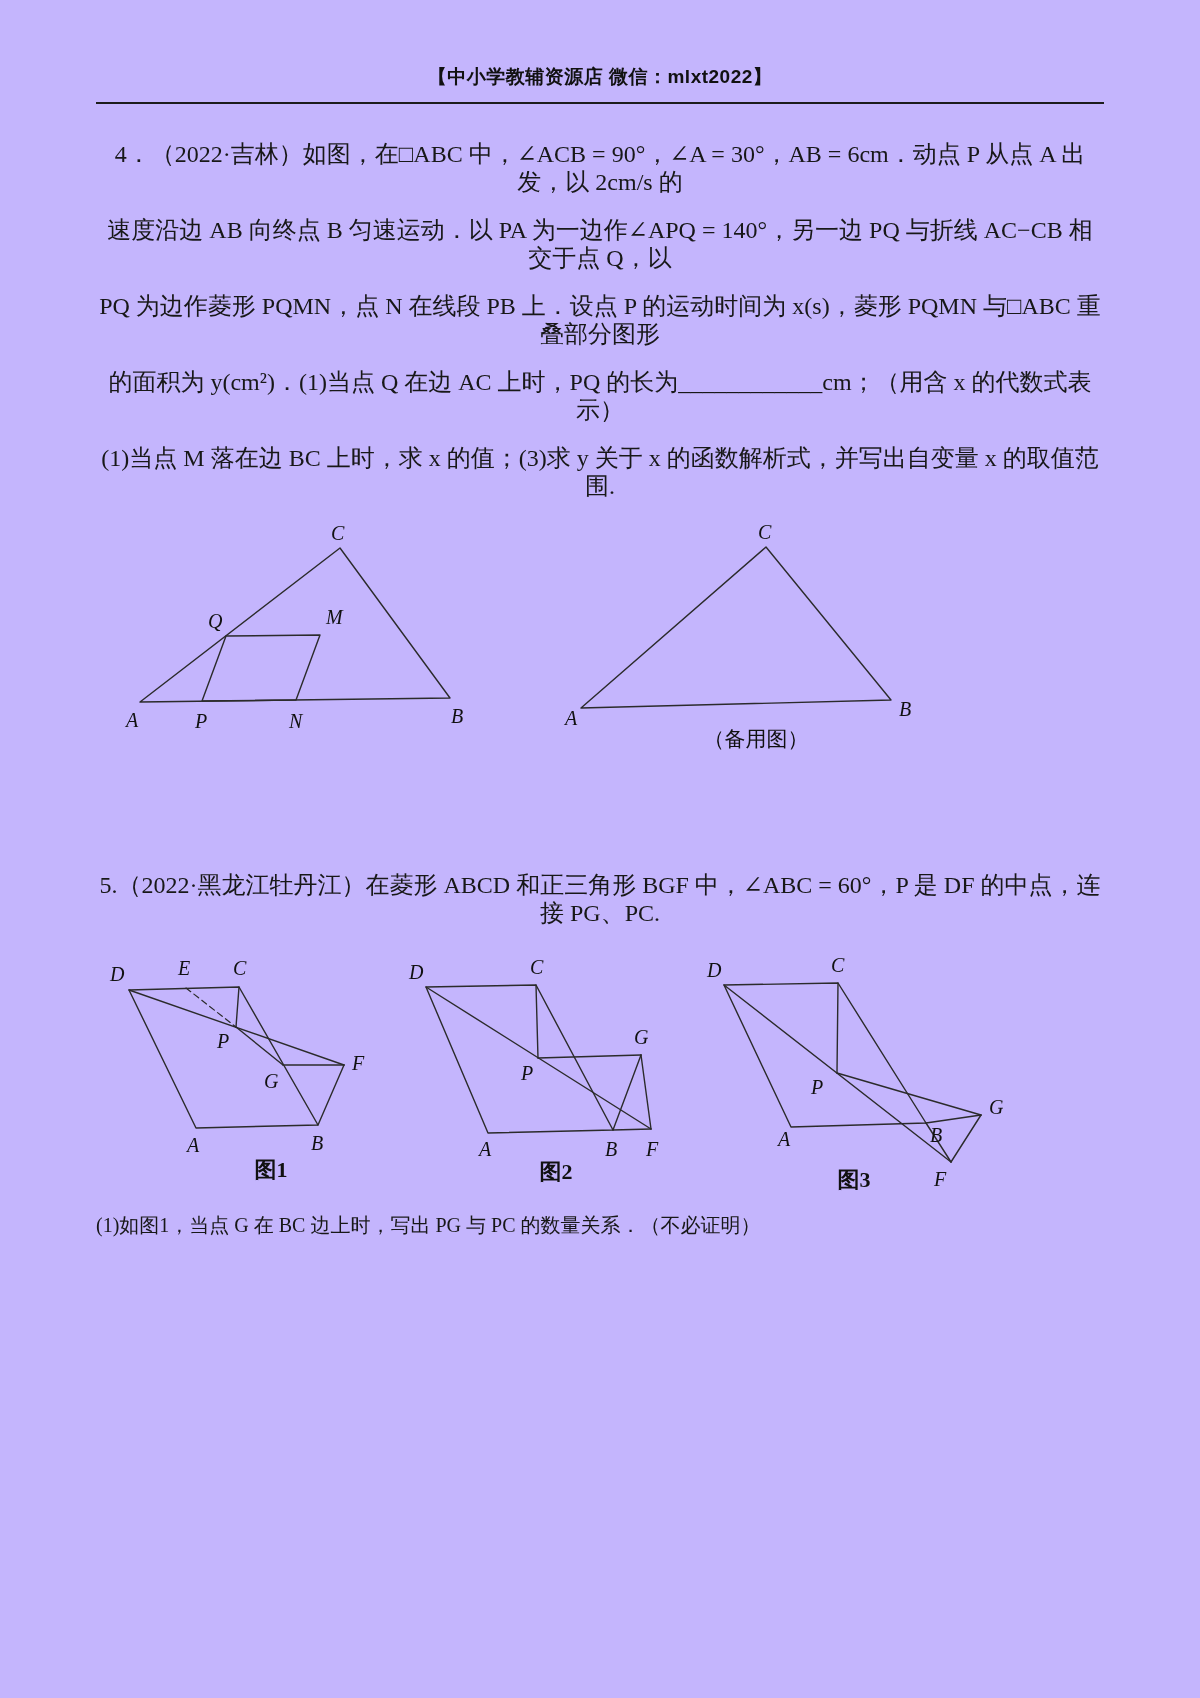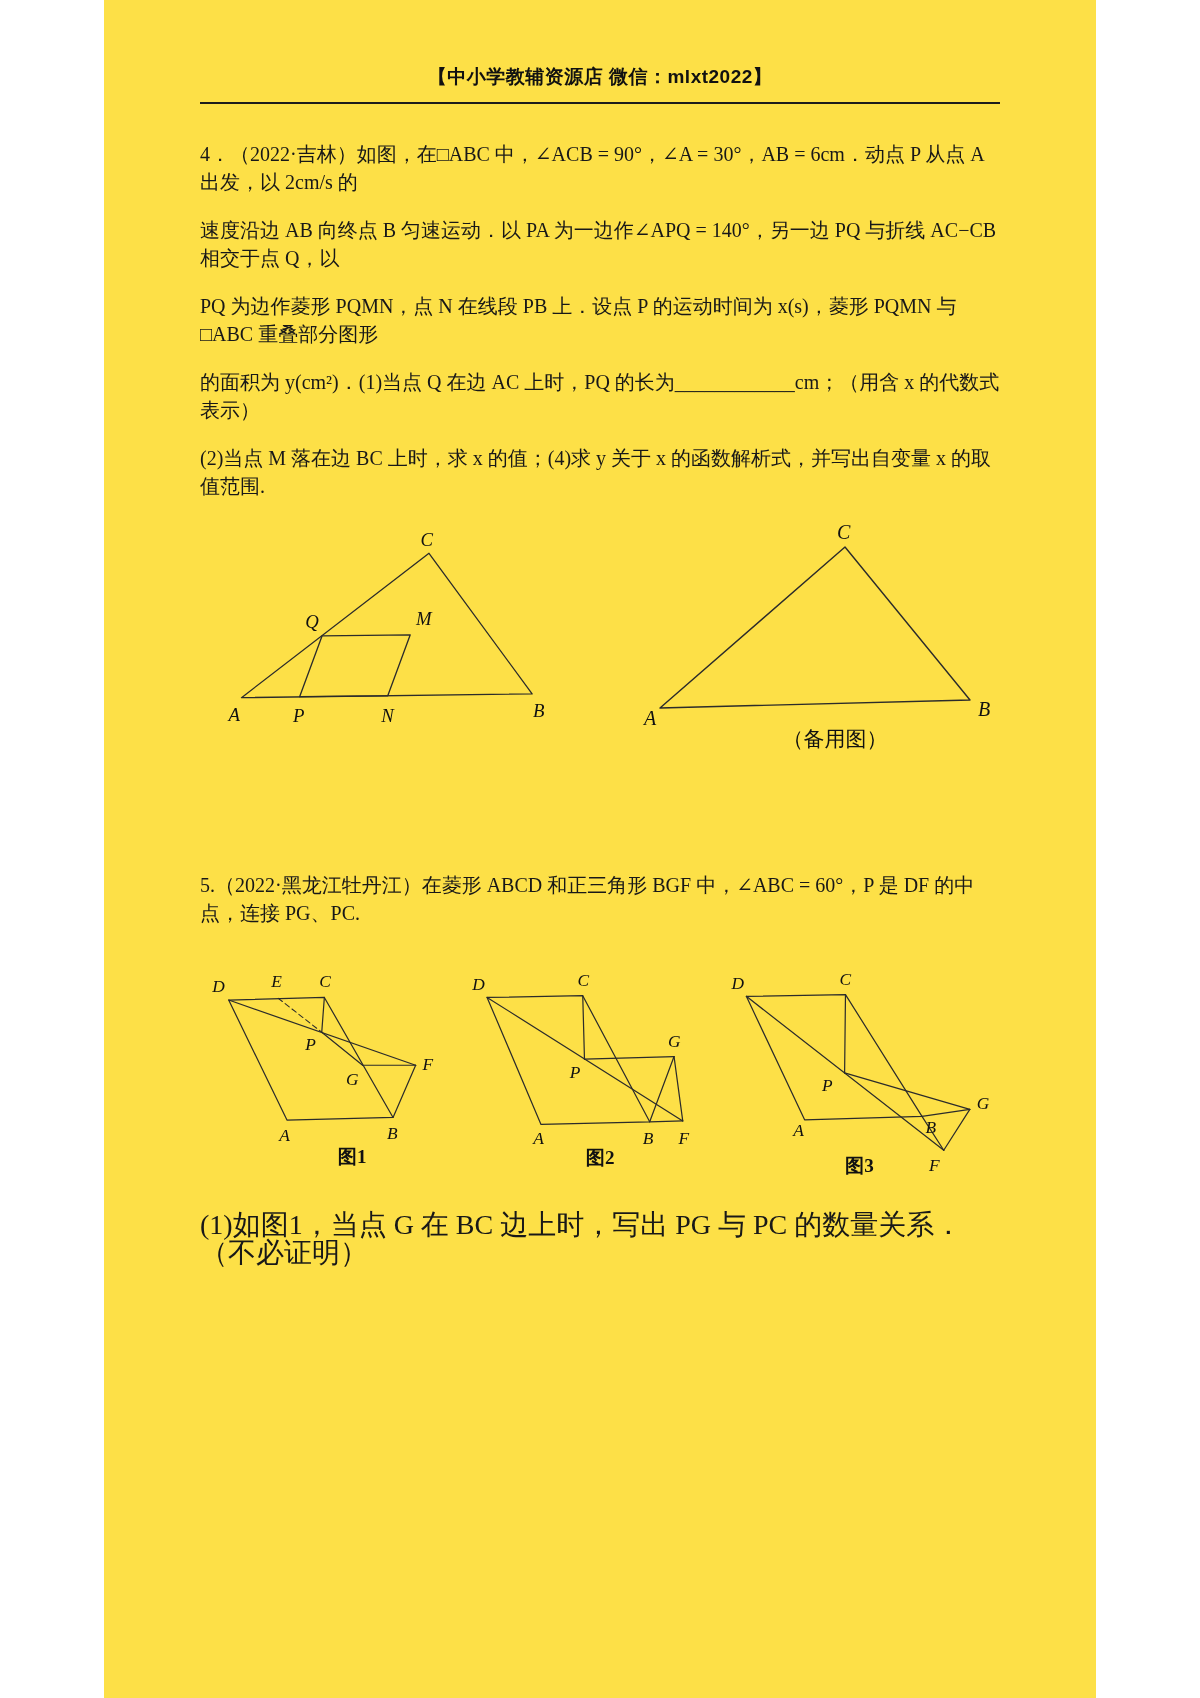--- a/index.html
+++ b/index.html
@@ -1,30 +1,30 @@
 <!DOCTYPE html>
 <html><head>
 <meta charset="utf-8">
 <style>
   * { box-sizing: border-box; }
   html, body { margin: 0; padding: 0; background: #ffffff; }
   .page {
-    width: 992px; height: 1698px; margin: 0 auto; background: #fde047;
+    width: 1200px; height: 1698px; margin: 0 auto; background: #c4b5fd;
     font-family: "Liberation Serif", "DejaVu Serif", serif;
     color: #181818; padding: 64px 96px 0 96px; overflow: hidden; position: relative;
   }
   .hdr-title {
     text-align: center; font-size: 19px; font-weight: 700; letter-spacing: .5px;
     font-family: "Liberation Sans", "DejaVu Sans", sans-serif; color: #111;
   }
   .hdr-rule { border-bottom: 2px solid #1c1c1c; margin-top: 12px; }
 
   .problem { margin-top: 36px; }
-  .ptext { font-size: 20px; line-height: 28px; margin: 0 0 20px 0; }
-  .qtext { font-size: 28px; line-height: 28px; margin: 0 0 24px 0; }
+  .ptext { font-size: 24px; line-height: 28px; margin: 0 0 20px 0; text-align: center; }
+  .qtext { font-size: 20px; line-height: 28px; margin: 0 0 24px 0; }
 
   .figrow1 { display: flex; align-items: flex-start; margin: 18px 0 112px 4px; }
   .fig-spare-wrap { margin-left: 56px; }
   .figrow2 { display: flex; align-items: flex-start; margin: 20px 0 14px 0; }
 
   .geo line, .geo polygon, .geo polyline {
     fill: none; stroke: #2b2b2b; stroke-width: 1.4;
     stroke-linecap: round; stroke-linejoin: round;
   }
   .geo line.dashed { stroke-dasharray: 6 4; stroke-width: 1.2; }
@@ -43,21 +43,21 @@
   <header>
     <div class="hdr-title">【中小学教辅资源店 微信：mlxt2022】</div>
     <div class="hdr-rule"></div>
   </header>
 
   <section class="problem">
     <p class="ptext">4．（2022·吉林）如图，在□ABC 中，∠ACB = 90°，∠A = 30°，AB = 6cm．动点 P 从点 A 出发，以 2cm/s 的</p>
     <p class="ptext">速度沿边 AB 向终点 B 匀速运动．以 PA 为一边作∠APQ = 140°，另一边 PQ 与折线 AC−CB 相交于点 Q，以</p>
     <p class="ptext">PQ 为边作菱形 PQMN，点 N 在线段 PB 上．设点 P 的运动时间为 x(s)，菱形 PQMN 与□ABC 重叠部分图形</p>
     <p class="ptext">的面积为 y(cm²)．(1)当点 Q 在边 AC 上时，PQ 的长为____________cm；（用含 x 的代数式表示）</p>
-    <p class="ptext">(2)当点 M 落在边 BC 上时，求 x 的值；(4)求 y 关于 x 的函数解析式，并写出自变量 x 的取值范围.</p>
+    <p class="ptext">(1)当点 M 落在边 BC 上时，求 x 的值；(3)求 y 关于 x 的函数解析式，并写出自变量 x 的取值范围.</p>
 
     <div class="figrow1">
 
       <svg class="geo" width="400" height="225" viewBox="0 0 400 225">
         <polygon points="40,182 350,178 240,28"></polygon>
         <polygon points="102,181 126,116 220,115 196,180"></polygon>
         <text x="231" y="20">C</text>
         <text x="108" y="108">Q</text>
         <text x="226" y="104">M</text>
         <text x="26" y="207">A</text>

